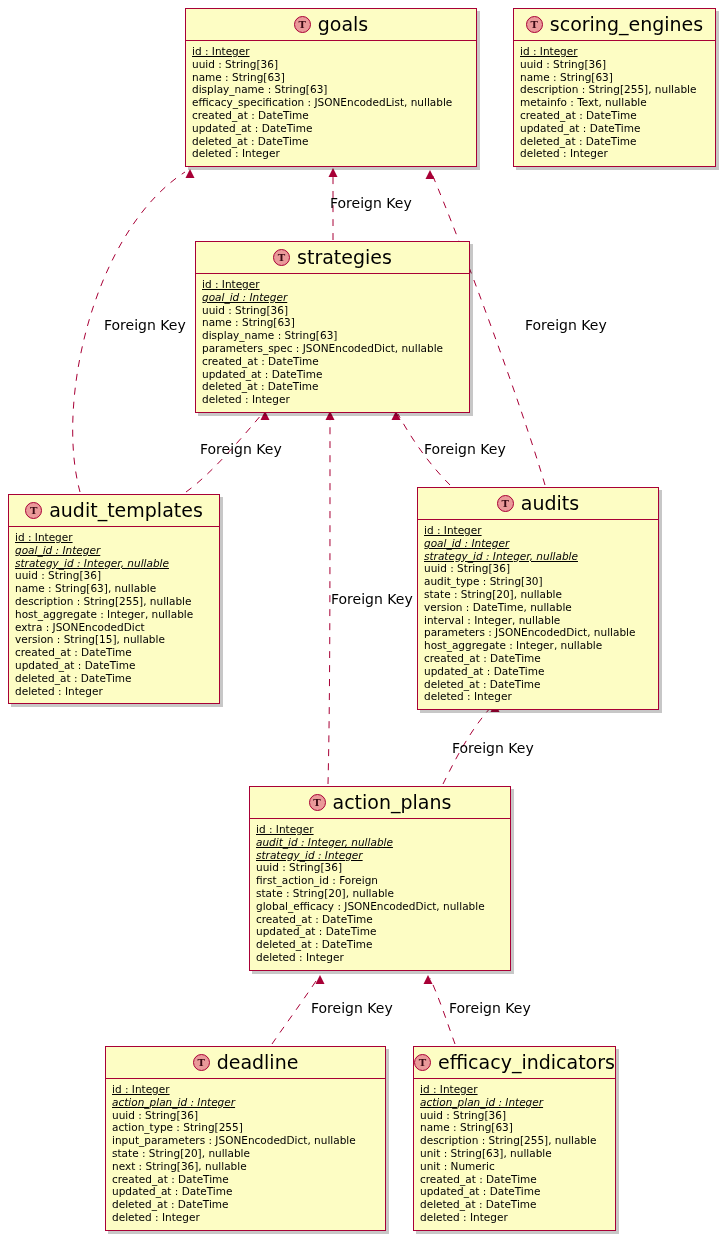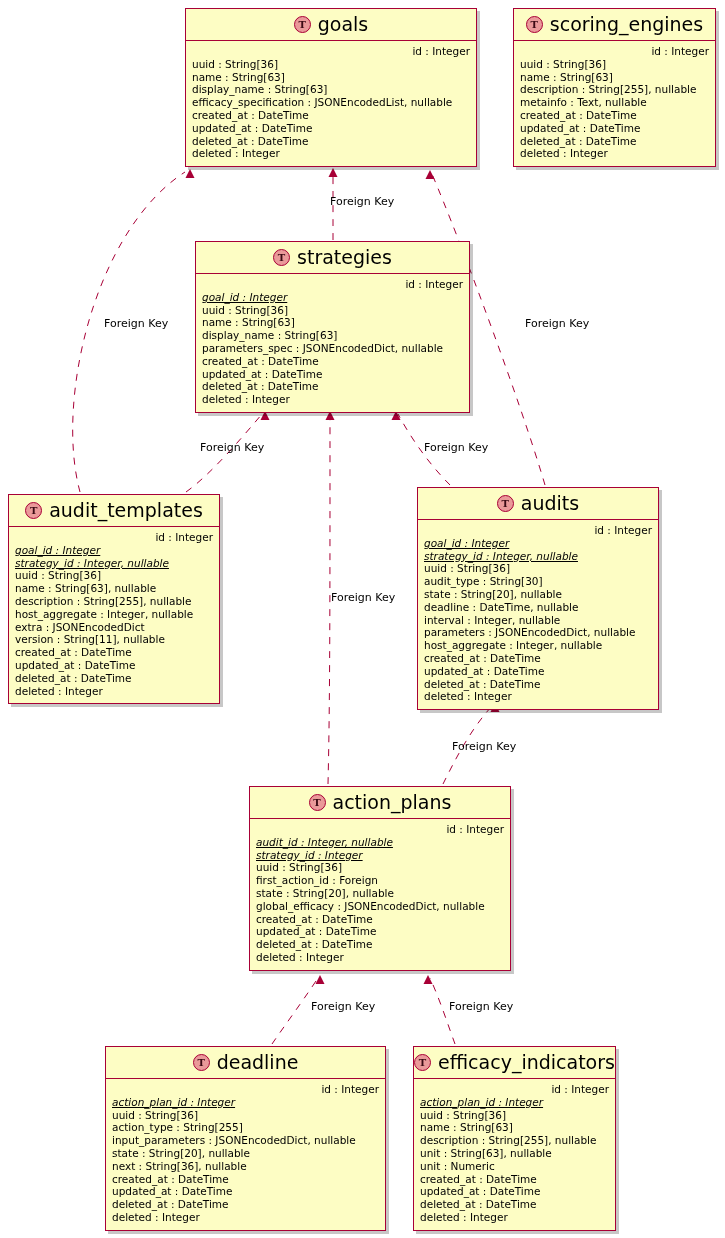--- a/index.html
+++ b/index.html
@@ -63,29 +63,29 @@
   .entity-body {
     padding: 4px 6px 6px 6px;
   }
   .field {
     font-size: 10.5px;
     line-height: 12.8px;
     color: #000000;
     white-space: nowrap;
   }
   .field.pk {
-    text-align: right;
+    text-decoration: underline;
   }
   .field.fk {
     text-decoration: underline;
     font-style: italic;
   }
   .edge-label {
     position: absolute;
-    font-size: 11px;
+    font-size: 14px;
     color: #000000;
     white-space: nowrap;
     background: transparent;
   }
 </style>
 </head>
 <body>
 
 <div id="canvas">
   <svg id="edges" viewBox="0 0 725 1238">
@@ -176,40 +176,40 @@
       </div>
       <div class="entity-body">
         <div class="field pk">id : Integer</div>
         <div class="field fk">goal_id : Integer</div>
         <div class="field fk">strategy_id : Integer, nullable</div>
         <div class="field ">uuid : String[36]</div>
         <div class="field ">name : String[63], nullable</div>
         <div class="field ">description : String[255], nullable</div>
         <div class="field ">host_aggregate : Integer, nullable</div>
         <div class="field ">extra : JSONEncodedDict</div>
-        <div class="field ">version : String[11], nullable</div>
+        <div class="field ">version : String[15], nullable</div>
         <div class="field ">created_at : DateTime</div>
         <div class="field ">updated_at : DateTime</div>
         <div class="field ">deleted_at : DateTime</div>
         <div class="field ">deleted : Integer</div>
       </div>
     </div>
     <div class="entity" style="left: 417px; top: 487px; width: 242px;">
       <div class="entity-header">
         <span class="type-badge">T</span>
         <span class="entity-title">audits</span>
       </div>
       <div class="entity-body">
         <div class="field pk">id : Integer</div>
         <div class="field fk">goal_id : Integer</div>
         <div class="field fk">strategy_id : Integer, nullable</div>
         <div class="field ">uuid : String[36]</div>
         <div class="field ">audit_type : String[30]</div>
         <div class="field ">state : String[20], nullable</div>
-        <div class="field ">deadline : DateTime, nullable</div>
+        <div class="field ">version : DateTime, nullable</div>
         <div class="field ">interval : Integer, nullable</div>
         <div class="field ">parameters : JSONEncodedDict, nullable</div>
         <div class="field ">host_aggregate : Integer, nullable</div>
         <div class="field ">created_at : DateTime</div>
         <div class="field ">updated_at : DateTime</div>
         <div class="field ">deleted_at : DateTime</div>
         <div class="field ">deleted : Integer</div>
       </div>
     </div>
     <div class="entity" style="left: 249px; top: 786px; width: 262px;">

